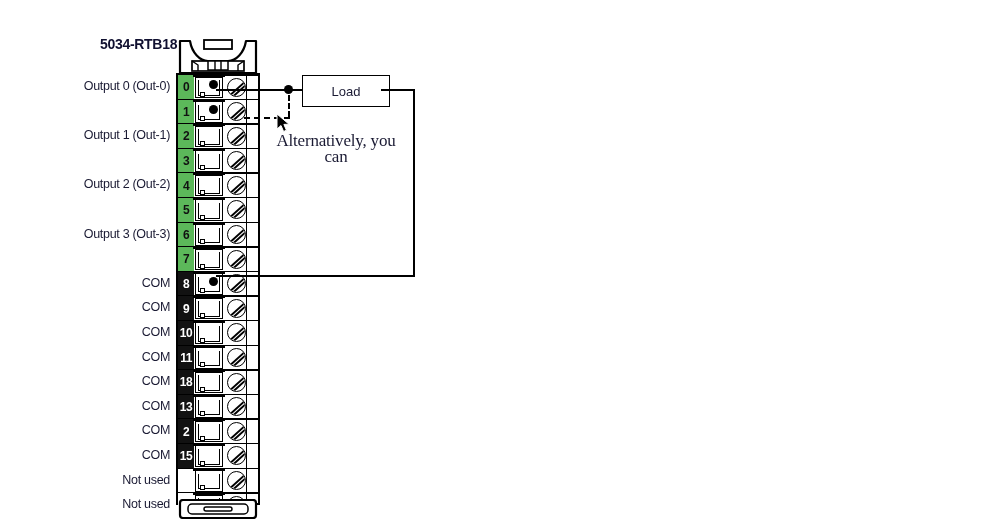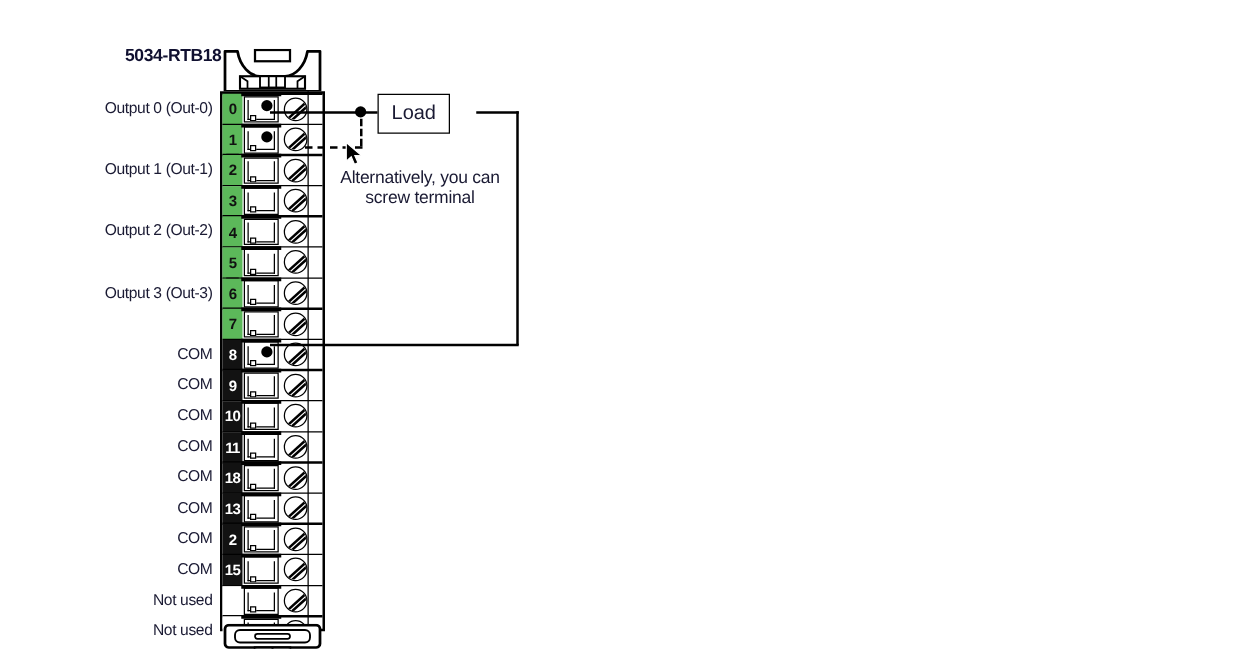--- a/index.html
+++ b/index.html
@@ -64,28 +64,28 @@
 
   
   .wire{position:absolute;background:#000;}
   .wire-h{height:1.7px;}
   .wire-v{width:1.7px;}
   .dot{position:absolute;width:9px;height:9px;border-radius:50%;background:#000;}
   .dashed-h{position:absolute;height:0;border-top:2px dashed #000;}
   .dashed-v{position:absolute;width:0;border-left:2px dashed #000;}
 
   
-  .loadbox{position:absolute;left:286px;top:42px;width:58px;height:32px;
+  .loadbox{position:absolute;left:286px;top:42px;width:88px;height:32px;
            border:1.7px solid #000;background:#fff;box-sizing:border-box;
            display:flex;align-items:center;justify-content:center;
-           font-size:16px;color:#1a1a33;}
+           font-size:13px;color:#1a1a33;}
 
   
   .annot{position:absolute;left:252px;top:100px;width:136px;text-align:center;
-         font-size:14px;line-height:16px;color:#1a1a33;letter-spacing:-0.2px;}
+         font-size:17px;line-height:16px;color:#1a1a33;letter-spacing:-0.2px;font-family:Liberation Serif, serif;}
 
   .cursor{position:absolute;left:260px;top:80px;width:16px;height:20px;}
 </style>
 </head>
 <body>
 
 <div id="stage">
 
   <div class="title">5034-RTB18</div>
 
@@ -385,16 +385,15 @@
   <div class="wire wire-h" style="left:365px;top:56px;width:34px;"></div>
   <div class="wire wire-v" style="left:397px;top:56px;height:187px;"></div>
   <div class="wire wire-h" style="left:200px;top:242px;width:199px;"></div>
 
   <svg class="cursor" viewBox="0 0 16 20">
     <path d="M1,1 L1,16 L5,12.5 L7.6,18.5 L10.4,17.2 L7.9,11.4 L13,11.2 Z" fill="#000" stroke="#fff" stroke-width="1"></path>
   </svg>
 
   <div class="annot">
     <div>Alternatively, you can</div>
-    <div>screw terminal</div>
   </div>
 
 </div>
 
 </body></html>

